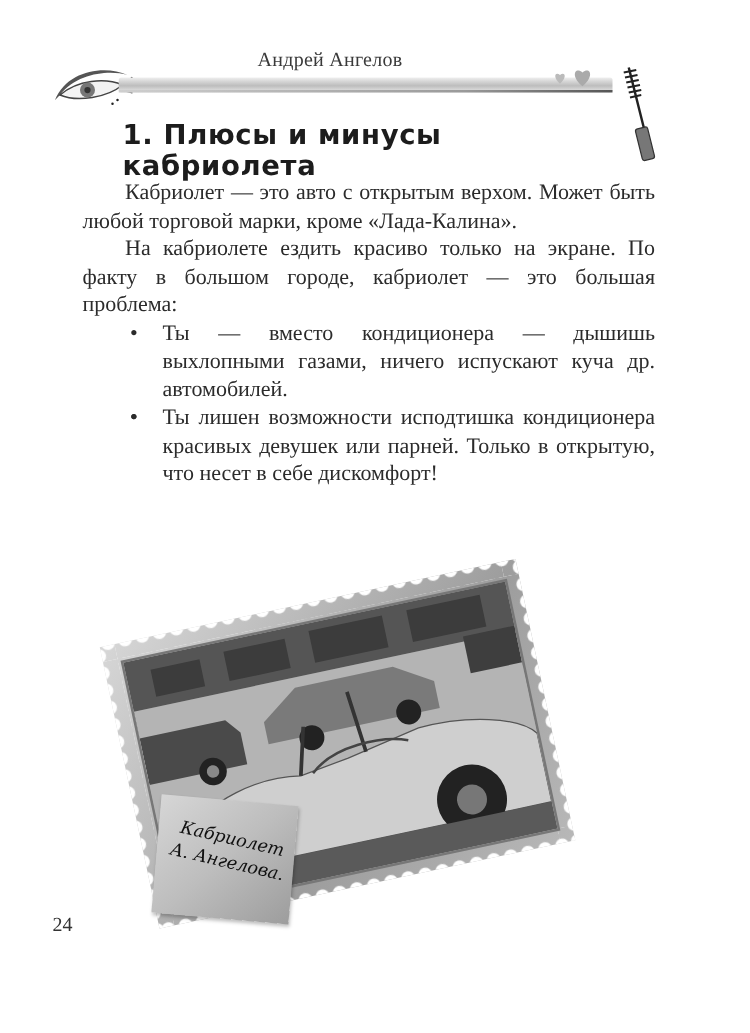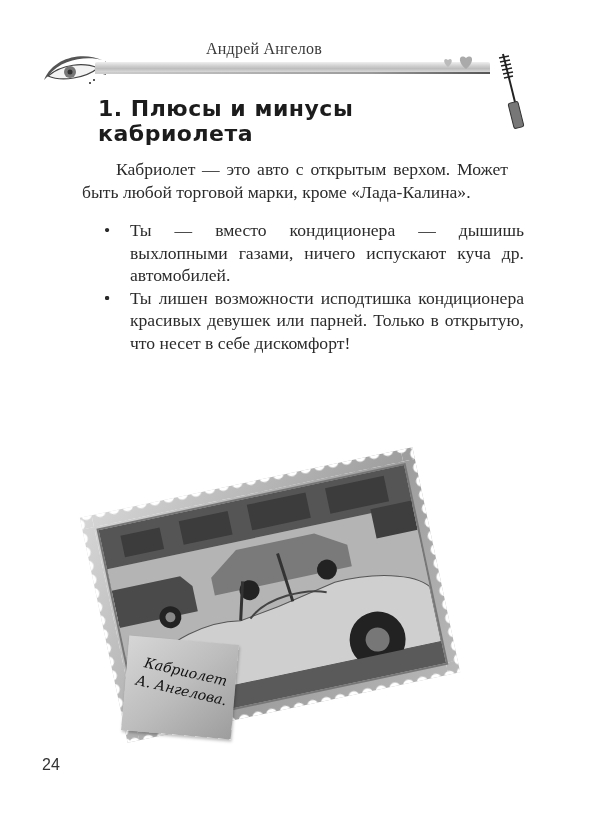--- a/index.html
+++ b/index.html
@@ -13,21 +13,21 @@
   .header-bar-line { position: absolute; left: 95px; top: 72px; width: 395px; height: 2px;
                 background: linear-gradient(90deg, #cfcfcf, #9a9a9a 70%, #555 100%); }
   .eye { position: absolute; left: 40px; top: 50px; width: 70px; height: 38px; }
   .hearts { position: absolute; left: 440px; top: 53px; }
   .mascara { position: absolute; left: 495px; top: 52px; width: 40px; height: 80px; }
   .chapter-title { position: absolute; left: 98px; top: 96px; width: 400px;
                    font-family: "DejaVu Sans", sans-serif; font-weight: bold; font-size: 22px;
                    color: #1c1c1c; letter-spacing: 0.5px; }
   .text-block { position: absolute; left: 66px; top: 142px; width: 458px;
                 font-family: "Liberation Serif", serif; font-size: 17.6px; line-height: 22.5px; color: #2b2b2b; }
-  .para { margin: 16px; text-indent: 34px; text-align: justify; text-align-last: left; }
+  .para { margin: 0; text-indent: 34px; text-align: justify; text-align-last: left; }
   .bullets { list-style: none; margin: 0; padding: 0; }
   .bullets li { position: relative; padding-left: 64px; text-align: justify; }
   .bullets li .dot { position: absolute; left: 38px; top: 0; }
   .stamp-wrap { position: absolute; left: 100px; top: 480px; width: 340px; height: 230px;
                 transform: rotate(-12deg); transform-origin: center; }
   .stamp-bg { position: absolute; left: 0; top: 0; width: 340px; height: 230px;
               background:
                 radial-gradient(circle at 50% 0, #fff 5px, transparent 6px) 0 -2px / 14px 14px repeat-x,
                 radial-gradient(circle at 50% 100%, #fff 5px, transparent 6px) 0 calc(100% + 2px) / 14px 14px repeat-x,
                 radial-gradient(circle at 0 50%, #fff 5px, transparent 6px) -2px 0 / 14px 14px repeat-y,
@@ -35,21 +35,21 @@
                 linear-gradient(135deg, #d7d7d7, #9d9d9d 60%, #b8b8b8); }
   .photo { position: absolute; left: 14px; top: 14px; width: 312px; height: 202px; overflow: hidden;
            background: linear-gradient(180deg, #4a4a4a 0%, #6a6a6a 25%, #b9b9b9 40%, #a8a8a8 70%, #6b6b6b 100%);
            border: 2px solid #777; }
   .caption-card { position: absolute; left: 125px; top: 640px; width: 110px; height: 95px;
                   background: linear-gradient(135deg, #d6d6d6 0%, #bdbdbd 50%, #9d9d9d 100%);
                   transform: rotate(5deg); box-shadow: 1px 2px 3px rgba(0,0,0,0.25); }
   .caption-text { position: absolute; left: 8px; top: 22px; width: 100px; transform: rotate(8deg);
                   font-family: "DejaVu Serif", serif; font-style: italic; font-size: 14px; line-height: 19px;
                   color: #111; text-align: center; }
-  .page-number { position: absolute; left: 42px; top: 756px; font-family: Liberation Sans, sans-serif;
+  .page-number { position: absolute; left: 42px; top: 732px; font-family: Liberation Serif, serif;
                  font-size: 16px; color: #333; }
 </style>
 </head>
 <body>
 
 <div class="running-head">Андрей Ангелов</div>
 
 <svg class="eye" viewBox="0 0 70 38">
   <path d="M4 30 C14 6, 44 2, 62 10 C48 6, 22 8, 8 26 Z" fill="#555"></path>
   <path d="M8 26 C22 14, 44 12, 58 18 C46 28, 22 32, 8 26 Z" fill="#f3f3f3" stroke="#444" stroke-width="1.2"></path>
@@ -75,20 +75,21 @@
     <line x1="8" y1="22" x2="18" y2="20"></line>
       <line x1="9" y1="26" x2="18" y2="24"></line>
   </g>
   <rect x="16" y="50" width="10" height="26" rx="2" transform="rotate(-14 21 63)" fill="#777" stroke="#333"></rect>
 </svg>
 
 <div class="chapter-title">1. Плюсы и минусы кабриолета</div>
 
 <div class="text-block">
   <p class="para">Кабриолет — это авто с открытым верхом. Может быть любой торговой марки, кроме «Лада-Калина».</p>
+  <p class="para">На кабриолете ездить красиво только на экране. По факту в большом городе, кабриолет — это большая проблема:</p>
   <ul class="bullets">
     <li><span class="dot">•</span><span>Ты — вместо кондиционера — дышишь выхлопными газами, ничего испускают куча др. автомобилей.</span></li>
     <li><span class="dot">•</span></li>
     <li><span class="dot">•</span><span>Ты лишен возможности исподтишка кондиционера красивых девушек или парней. Только в открытую, что несет в себе дискомфорт!</span></li>
   </ul>
 </div>
 
 <div class="stamp-wrap">
   <div class="stamp-bg"></div>
   <div class="photo">

